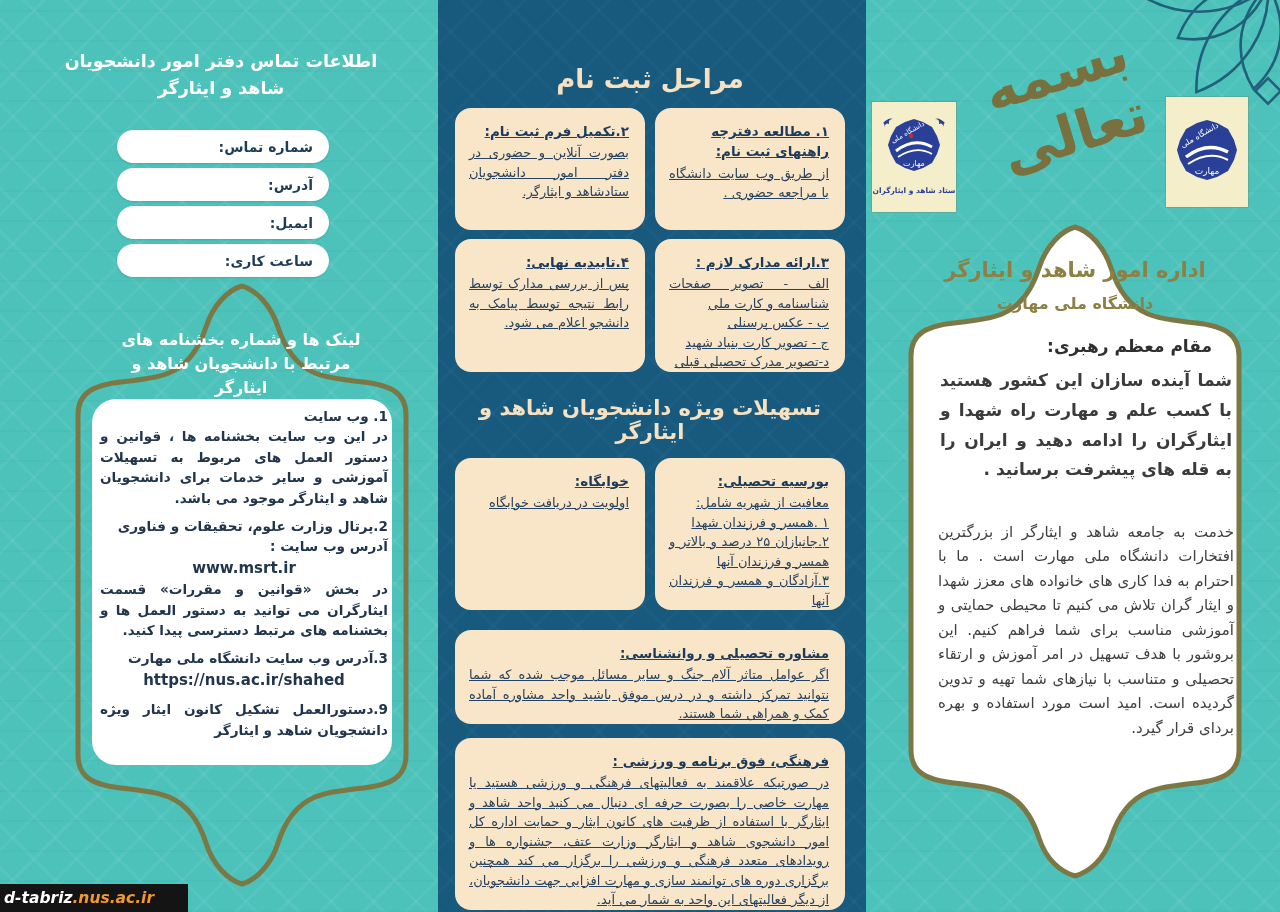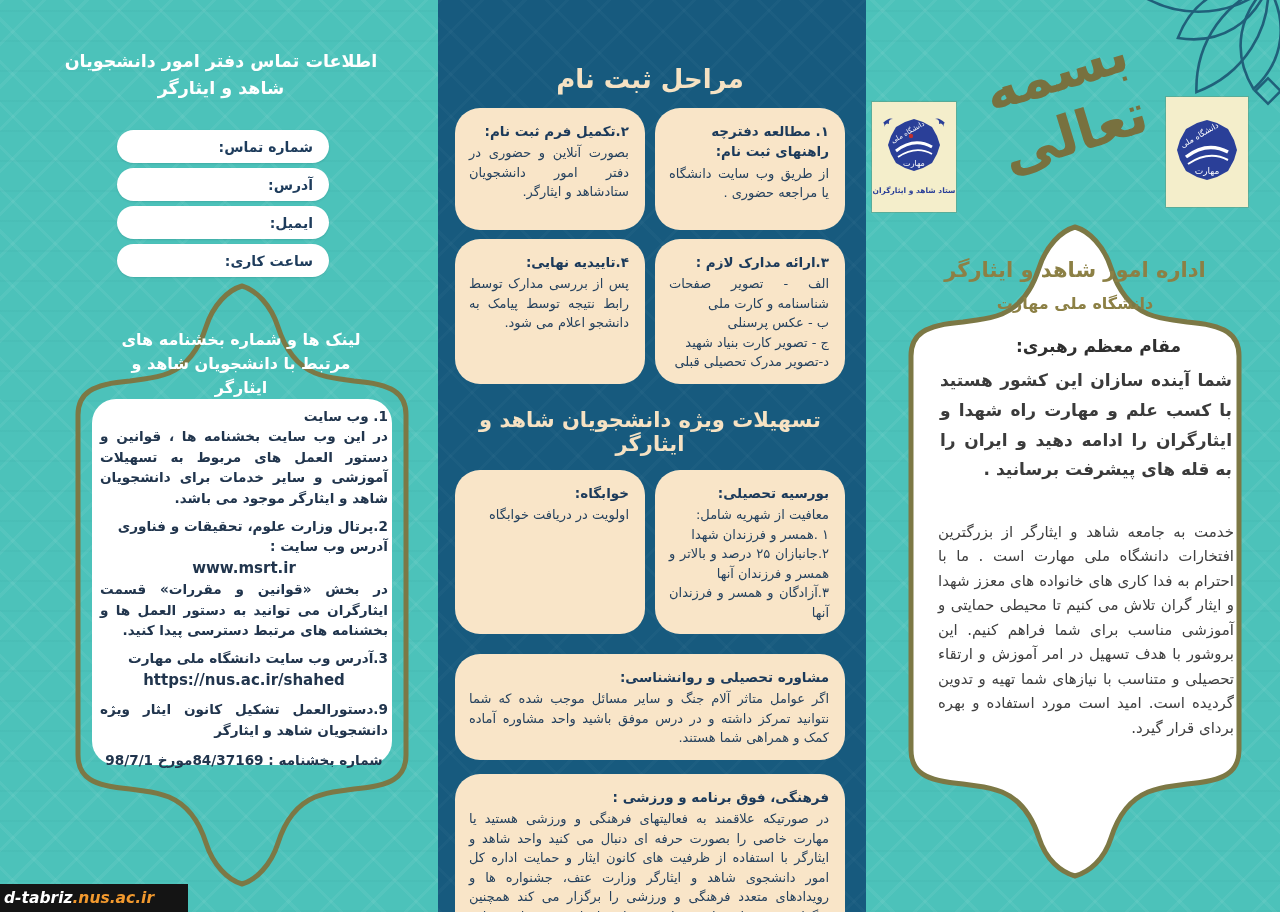--- a/index.html
+++ b/index.html
@@ -21,22 +21,22 @@
     background-color:#175a7e;
     background-image:
       repeating-linear-gradient(45deg, rgba(255,255,255,0.025) 0 3px, rgba(255,255,255,0) 3px 30px),
       repeating-linear-gradient(135deg, rgba(255,255,255,0.025) 0 3px, rgba(255,255,255,0) 3px 30px);
   }
   .middle-content{ position:absolute; inset:0; padding:64px 21px 0 17px; }
   .mid-title{ color:#f6e2c3; font-weight:bold; font-size:26px; text-align:center; }
   .mid-title.small{ font-size:21px; }
   .card-grid{ display:grid; grid-template-columns:1fr 1fr; column-gap:10px; row-gap:9px; direction:rtl; margin-top:14px; }
   .card{
-    background:#f9e5c8; border-radius:25px; padding:13px 16px 12px 14px;
-    color:#26425e; font-size:13px; line-height:1.5; direction:rtl; text-align:justify;
+    background:#f9e5c8; border-radius:16px; padding:13px 16px 0 14px;
+    color:#26425e; font-size:13px; line-height:1.5; direction:rtl; text-align:justify;text-decoration:underline;
   }
   .card .card-title{ font-weight:bold; color:#1c3a5a; font-size:13.5px; text-align:right; margin-bottom:2px; }
   .preline{ white-space:pre-line; }
   .card.h1{ min-height:122px; }
   .card.h2{ min-height:132px; }
   .card.h3{ min-height:141px; }
   .card.wide{ margin-top:20px; }
   .card.wide2{ margin-top:14px; min-height:152px; }
 
   
@@ -75,21 +75,21 @@
   .logo-box{
     background:#f4eecb; display:flex; flex-direction:column; align-items:center;
     justify-content:flex-start; padding-top:5px;
     box-shadow:0 0 0 1px rgba(120,110,60,0.25);
   }
   #logo-shahed{ left:872px; top:102px; width:84px; height:110px; }
   #logo-nus{ left:1166px; top:97px; width:82px; height:110px; }
   .logo-caption{ color:#2a3f98; font-size:7.5px; font-weight:bold; margin-top:1px; direction:rtl; }
   .frame-title-1{ left:923px; top:258px; width:304px; text-align:center; color:#8c8045; font-weight:bold; font-size:21px; }
   .frame-title-2{ left:923px; top:294px; width:304px; text-align:center; color:#8c8045; font-weight:bold; font-size:16px; }
-  .quote-label{ left:1016px; top:336px; width:240px; text-align:left; color:#2f2f2f; font-weight:bold; font-size:17px; }
+  .quote-label{ left:972px; top:336px; width:240px; text-align:right; color:#2f2f2f; font-weight:bold; font-size:17px; }
   .quote-text{
     left:940px; top:366px; width:292px; direction:rtl; text-align:justify;
     color:#3b3b3b; font-weight:bold; font-size:17px; line-height:1.75;
   }
   .frame-paragraph{
     left:938px; top:520px; width:296px; direction:rtl; text-align:justify;
     color:#404040; font-size:15px; line-height:1.63;
   }
 
   
@@ -142,21 +142,20 @@
     <div class="lk-title">1. وب سایت</div>
     <div class="lk-desc">در این وب سایت بخشنامه ها ، قوانین و دستور العمل های مربوط به تسهیلات آموزشی و سایر خدمات برای دانشجویان شاهد و ایثارگر موجود می باشد.</div>
     <div class="lk-title">2.پرتال وزارت علوم، تحقیقات و فناوری</div>
     <div class="lk-title">آدرس وب سایت :</div>
     <div class="lk-url center">www.msrt.ir</div>
     <div class="lk-desc">در بخش «قوانین و مقررات» قسمت ایثارگران می توانید به دستور العمل ها و بخشنامه های مرتبط دسترسی پیدا کنید.</div>
     <div class="lk-title">3.آدرس وب سایت دانشگاه ملی مهارت</div>
     <div class="lk-url center">https://nus.ac.ir/shahed</div>
     <div class="gap"></div>
     <div class="lk-desc">9.دستورالعمل تشکیل کانون ایثار ویژه دانشجویان شاهد و ایثارگر</div>
-    <div class="lk-circular">شماره بخشنامه : 84/37169مورخ 98/7/1</div>
   </div>
 
   <div class="abs" id="middle-panel">
     <div class="middle-content">
       <div class="mid-title rtl">مراحل ثبت نام</div>
 
       <div class="card-grid">
         <div class="card h1">
           <div class="card-title">۱. مطالعه دفترچه راهنهای ثبت نام:</div>
           <div class="card-body">از طریق وب سایت دانشگاه یا مراجعه حضوری .</div>

